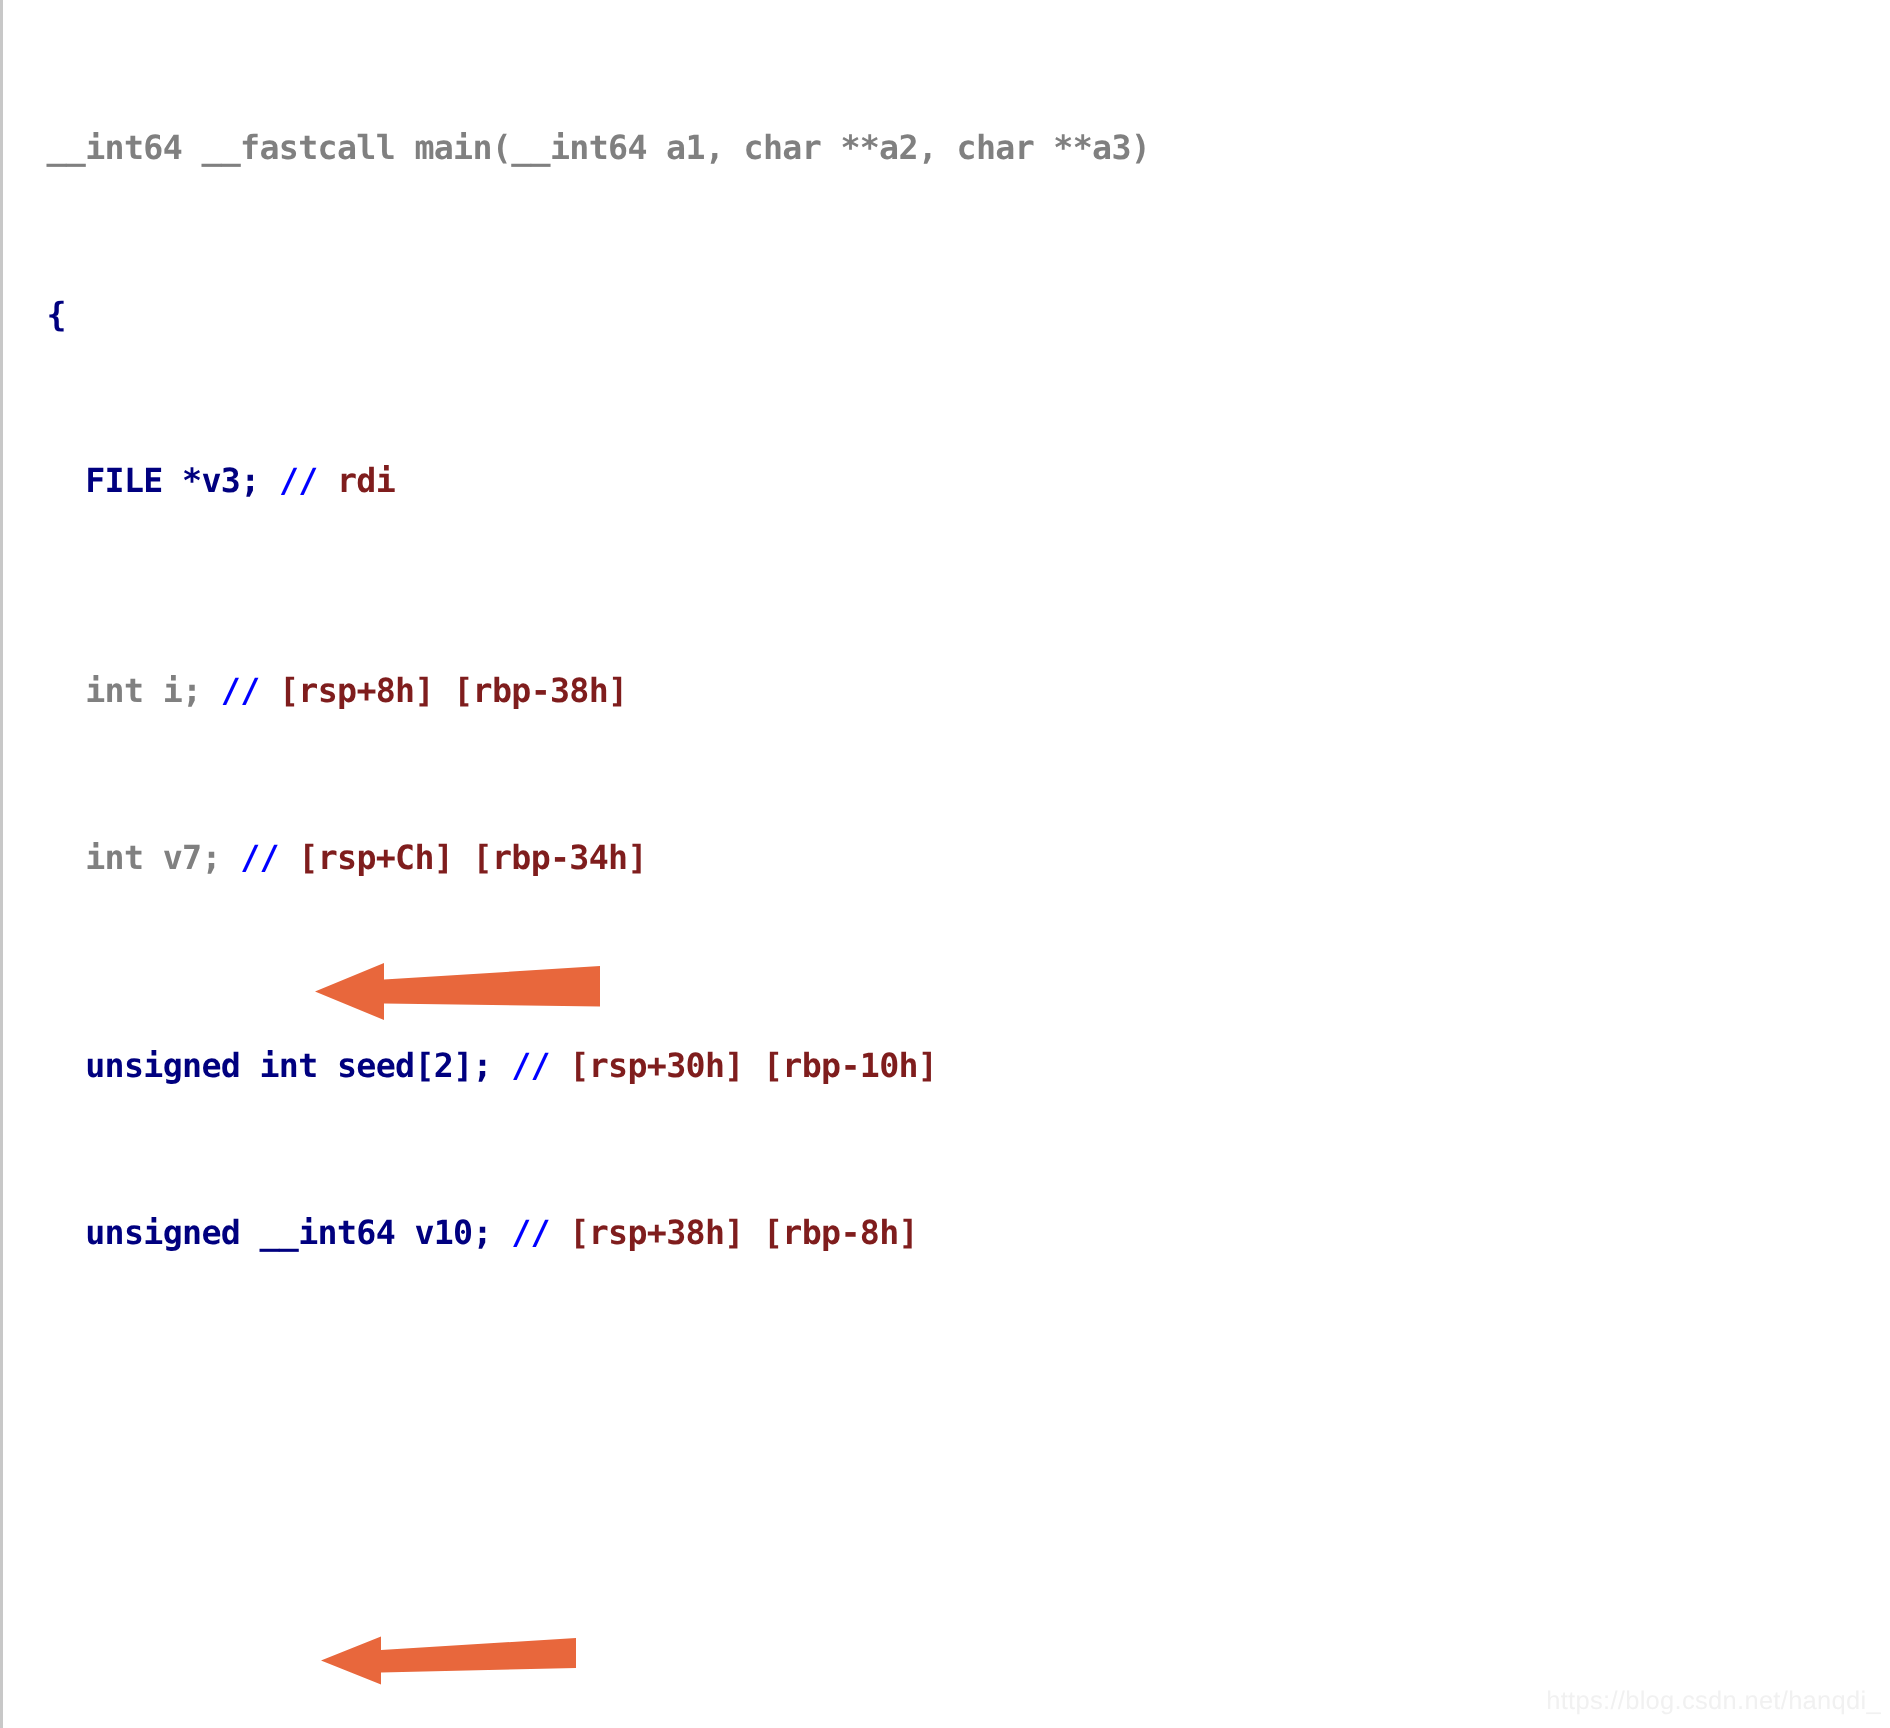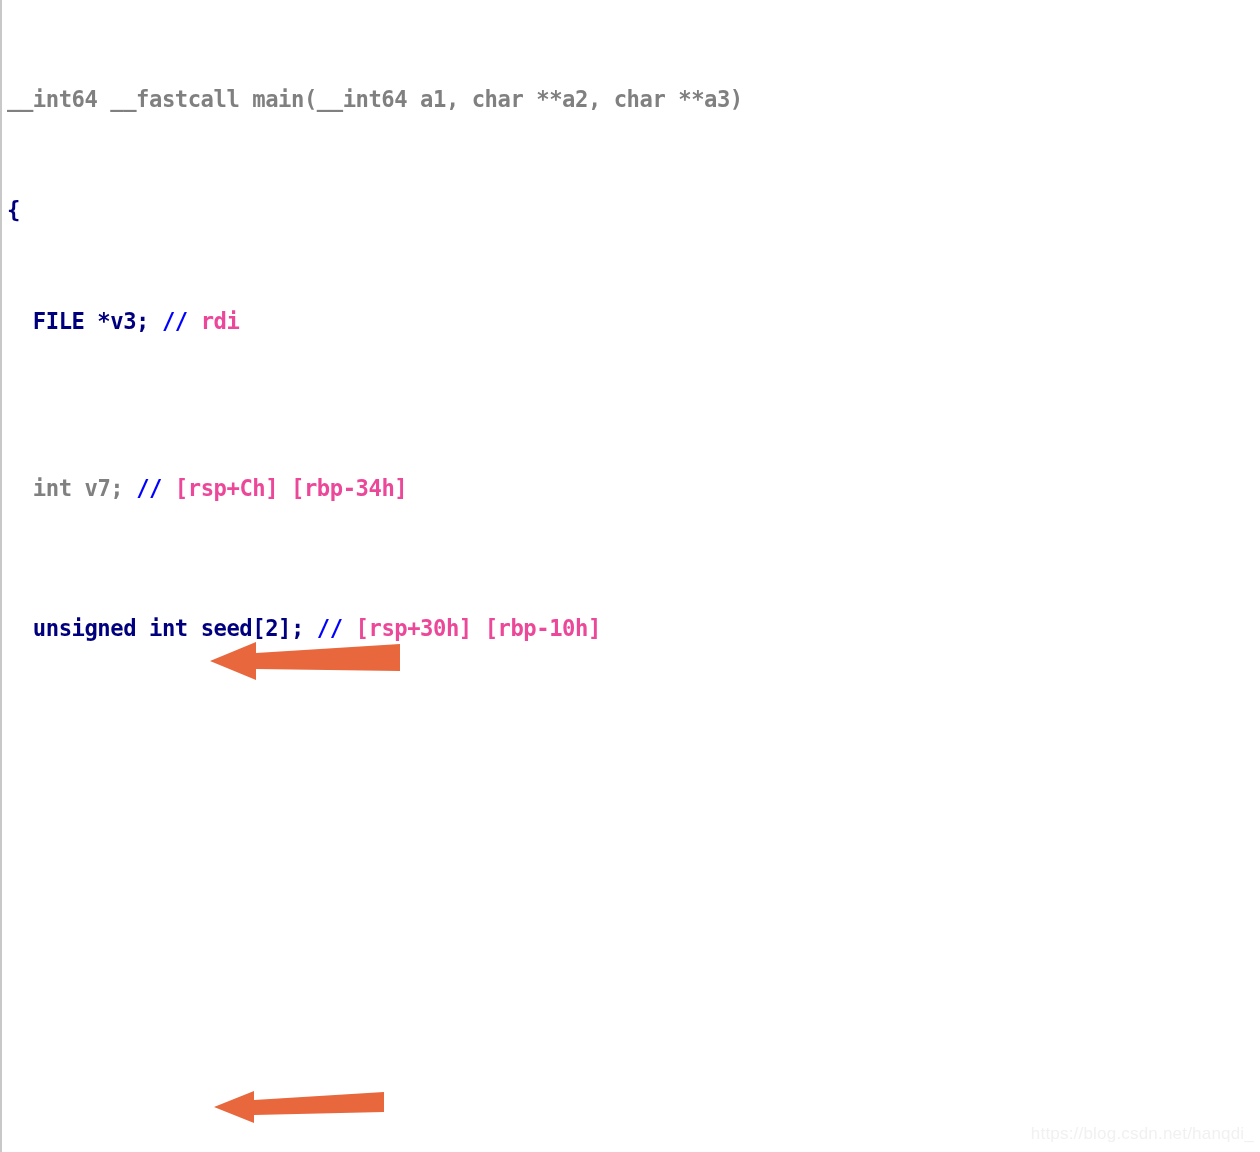--- a/index.html
+++ b/index.html
@@ -27,26 +27,26 @@
     position: absolute;
     left: 5px;
     top: 2px;
     font-family: "DejaVu Sans Mono", "Liberation Mono", monospace;
     font-size: 22.2px;
     font-weight: bold;
     line-height: 27.85px;
     letter-spacing: -0.45px;
     white-space: pre;
   }
-  .ln { display: block; height: 27.85px; }
+  .ln { display: block; height: 27.85px; margin-left: 24px; }
   
   .t-kw      { color: #808080; }   
   .t-kwb     { color: #00007f; }   
   .t-punct   { color: #00007f; }   
-  .t-cmt     { color: #ec4899; }   
+  .t-cmt     { color: #7f1d1d; }   
   .t-slash   { color: #0000ff; }
 
   
   .arrow { position: absolute; }
   .arrow svg { display: block; }
 
   #watermark {
     position: absolute;
     right: 6px;
     bottom: 8px;
@@ -65,26 +65,28 @@
 
   <div id="code-lines">
 
     <span class="ln"><span class="t-kw">__int64 __fastcall </span><span class="t-kw">main</span><span class="t-kw">(__int64 a1, char **a2, char **a3)</span></span>
 
     <span class="ln"><span class="t-punct">{</span></span>
 
     <span class="ln">  <span class="t-kwb">FILE *</span><span class="t-kwb">v3</span><span class="t-kwb">; </span><span class="t-slash">//</span><span class="t-cmt"> rdi</span></span>
 
 
+    <span class="ln">  <span class="t-kw">int </span><span class="t-kw">i</span><span class="t-kw">; </span><span class="t-slash">//</span><span class="t-cmt"> [rsp+8h] [rbp-38h]</span></span>
 
     <span class="ln">  <span class="t-kw">int </span><span class="t-kw">v7</span><span class="t-kw">; </span><span class="t-slash">//</span><span class="t-cmt"> [rsp+Ch] [rbp-34h]</span></span>
 
 
     <span class="ln">  <span class="t-kwb">unsigned int </span><span class="t-kwb">seed</span><span class="t-kwb">[2]; </span><span class="t-slash">//</span><span class="t-cmt"> [rsp+30h] [rbp-10h]</span></span>
 
+    <span class="ln">  <span class="t-kwb">unsigned __int64 </span><span class="t-kwb">v10</span><span class="t-kwb">; </span><span class="t-slash">//</span><span class="t-cmt"> [rsp+38h] [rbp-8h]</span></span>
 
     <span class="ln"> </span>
 
     
 
     
 
     
 
     

